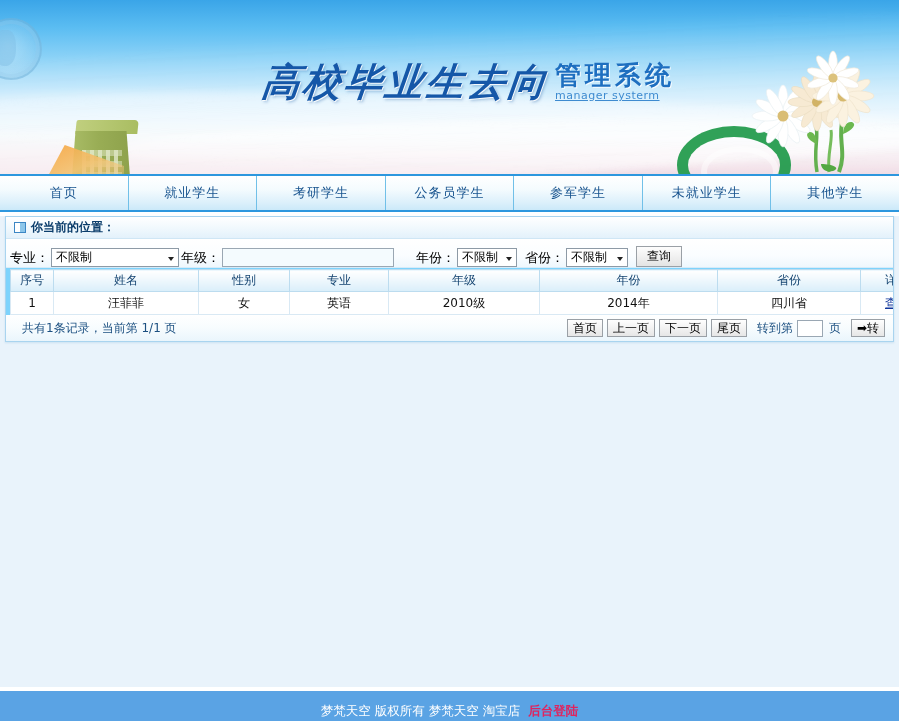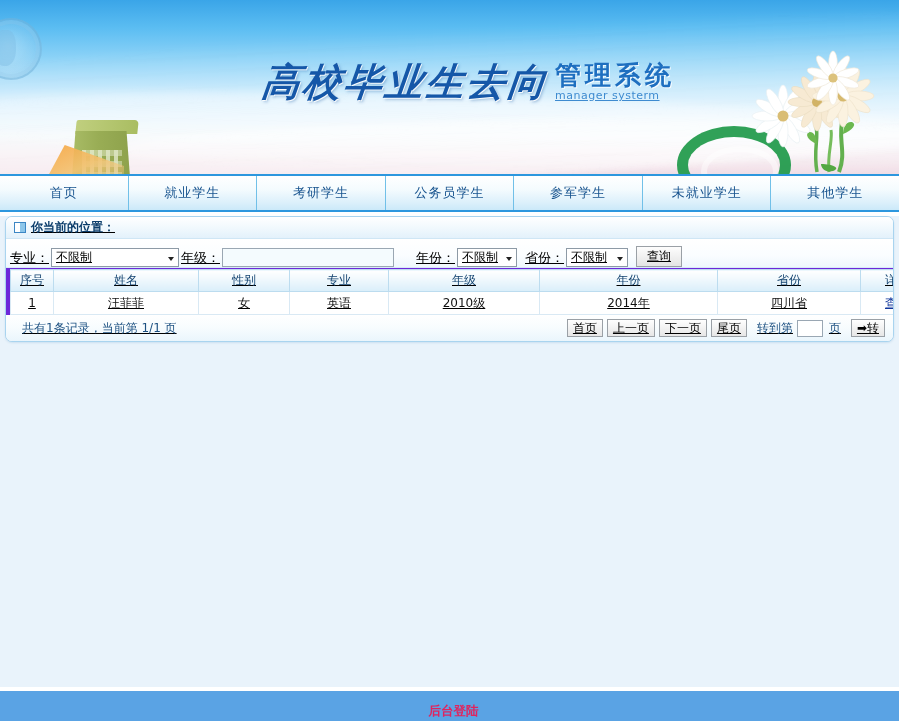--- a/index.html
+++ b/index.html
@@ -210,24 +210,23 @@
     width: 899px;
     height: 471px;
     background: #e9f3fb;
     padding: 0;
     box-sizing: border-box;
   }
   .panel {
     margin: 4px 5px 0 5px;
     background: #ffffff;
     border: 1px solid #a9d4ef;
-    border-radius: 7px;
+    border-radius: 0;
     box-shadow: 0 1px 2px rgba(120,170,210,0.25);
     overflow: hidden;
-    text-decoration: underline;
   }
 
   
   .crumb {
     height: 21px;
     display: flex;
     align-items: center;
     padding-left: 8px;
     background: linear-gradient(to bottom, #ffffff 0%, #f0f8fd 55%, #e3f1fb 100%);
     border-bottom: 1px solid #cfe6f5;
@@ -301,21 +300,21 @@
     border: 1px solid #9aa0a6;
     background: linear-gradient(to bottom, #fdfdfd, #e4e4e4);
     font-size: 12px;
     font-family: "DejaVu Sans", "Liberation Sans", sans-serif;
     cursor: pointer;
     color: #000;
     padding: 0 6px;
   }
 
   
-  .tbl-wrap { padding: 1px 4px 0 4px; background: #6d28d9; }
+  .tbl-wrap { padding: 1px 4px 0 4px; background: #7dd3fc; }
   table.grid {
     width: 100%;
     border-collapse: collapse;
     font-size: 12px;
     table-layout: fixed;
   }
   table.grid th {
     height: 19px;
     font-weight: normal;
     color: #12426f;
@@ -616,14 +615,15 @@
         <span class="pg-label">页</span>
         <button class="pg-go">➡转</button>
       </span>
     </div>
 
   </div>
 </div>
 
 <div class="footer-gap"></div>
 <div class="footer">
+  <span>梦梵天空 版权所有 梦梵天空 淘宝店</span>
   <span class="admin">后台登陆</span>
 </div>
 
 </body></html>

